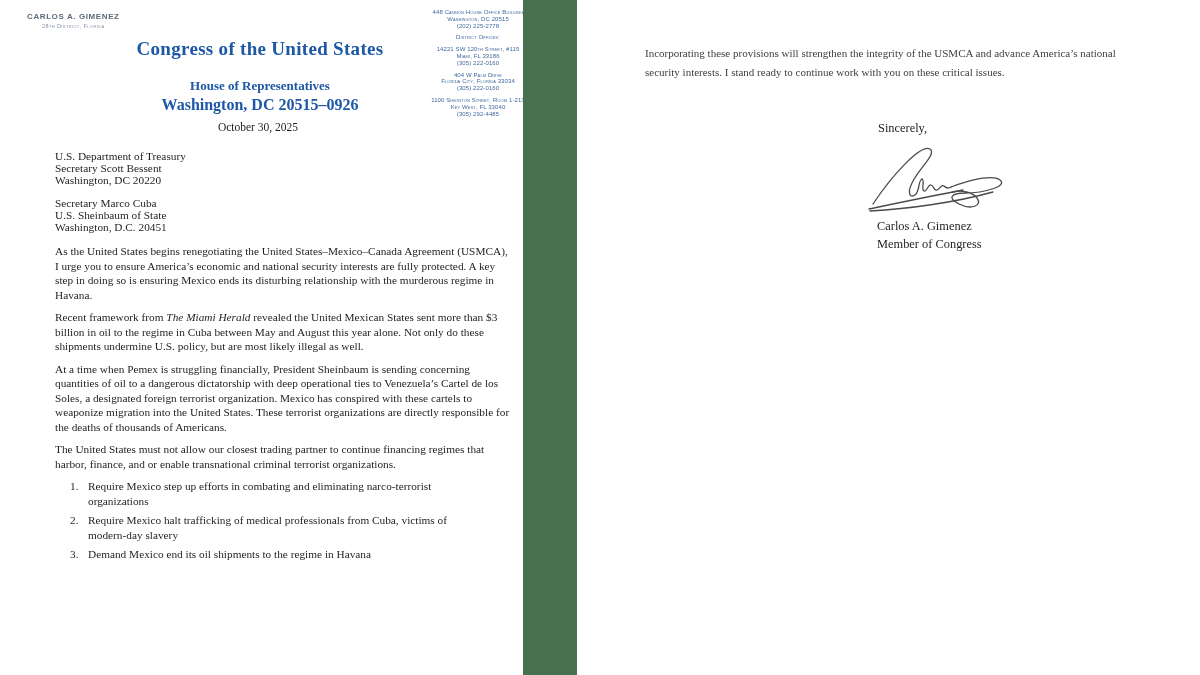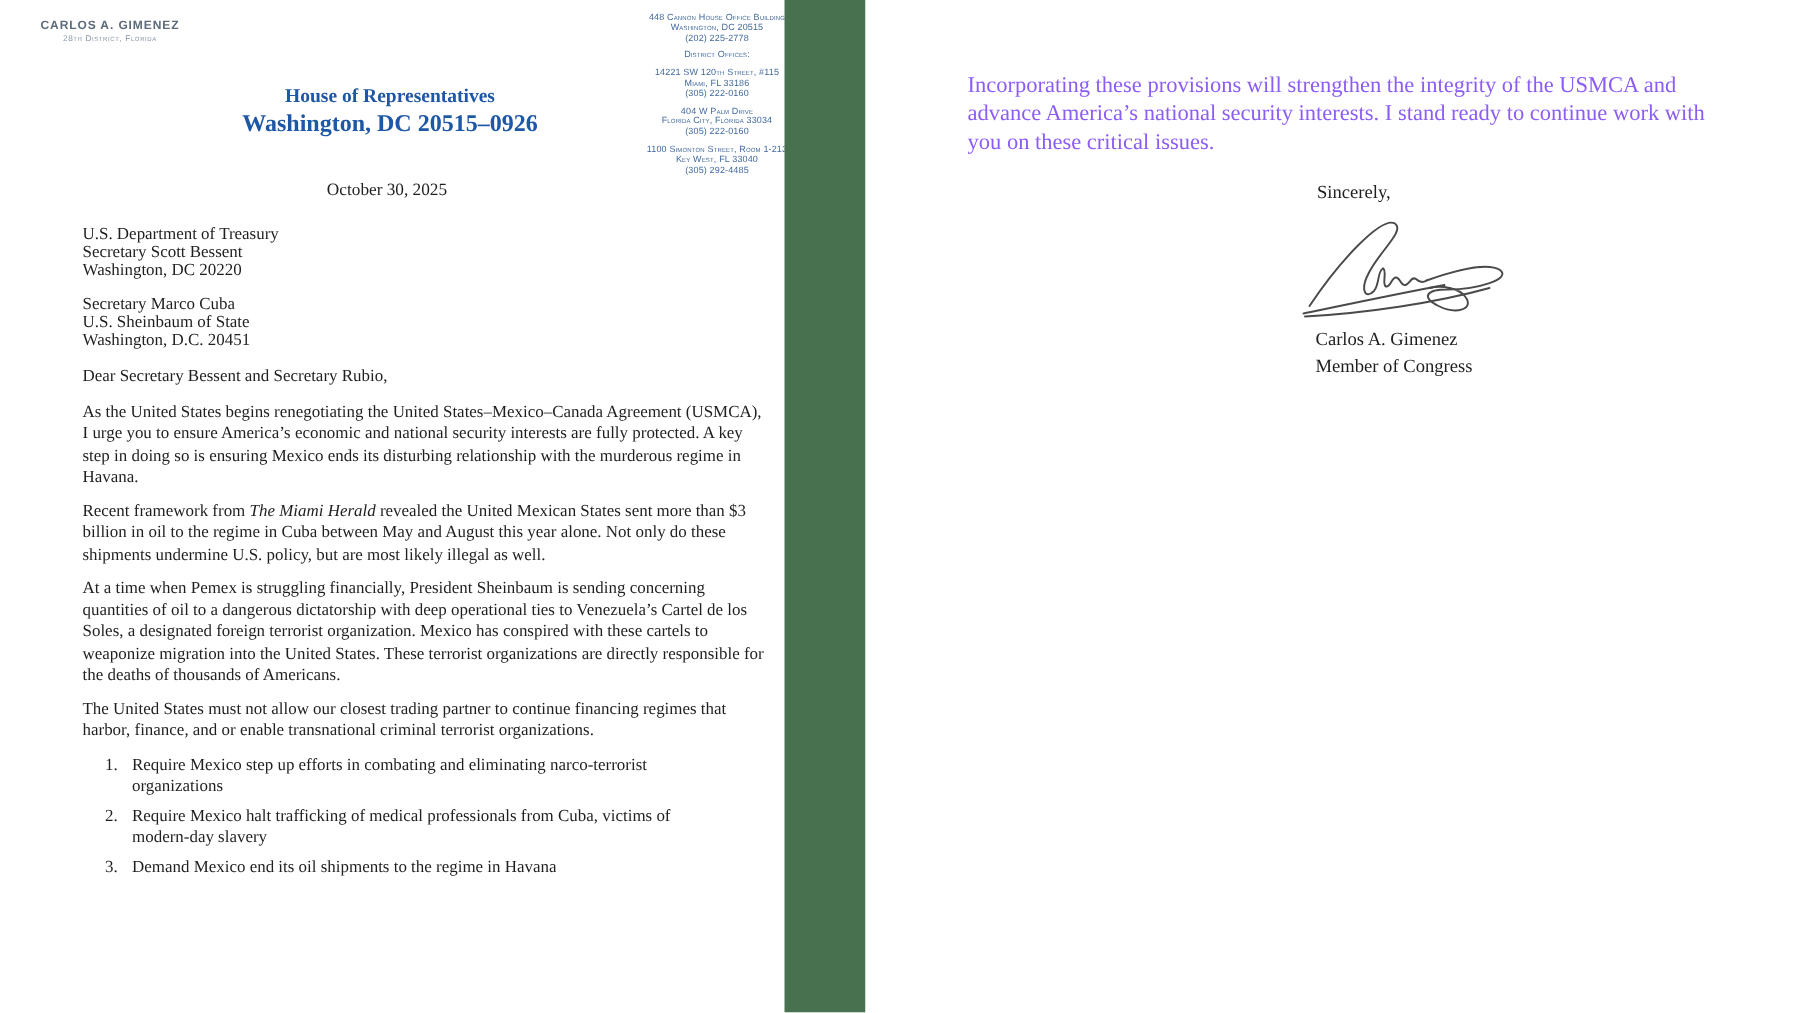--- a/index.html
+++ b/index.html
@@ -63,41 +63,42 @@
   .salutation { margin-bottom: 9px; }
   .para { margin: 0 0 8px 0; }
   .num-list { margin-top: 6px; }
   .num-item { display: flex; margin-bottom: 5px; }
   .num-marker { width: 18px; margin-left: 15px; flex: none; }
   .num-text { flex: 1; padding-right: 40px; }
 
   
   .right-col {
     position: absolute; left: 68px; top: 33px; width: 492px;
-    font-size: 15px; line-height: 19px; color: #8b5cf6;
+    font-size: 11px; line-height: 19px; color: #404040;
   }
   .closing    { position: absolute; left: 301px; top: 121px; font-size: 12.4px; color: #1f1f1f; }
   .signature  { position: absolute; left: 288px; top: 140px; width: 160px; height: 78px; }
   .signature svg { width: 100%; height: 100%; }
   .sig-name   { position: absolute; left: 300px; top: 219px; font-size: 12.4px; color: #1f1f1f; }
   .sig-title  { position: absolute; left: 300px; top: 237px; font-size: 12.4px; color: #1f1f1f; }
 </style>
 </head>
 <body>
 
 <div id="stage">
 
   <div id="page-left" class="page">
 
     <div class="sender">
       <div class="sender-name">CARLOS A. GIMENEZ</div>
       <div class="sender-district">28th District, Florida</div>
     </div>
 
     <div class="masthead">
+      <div class="masthead-1">Congress of the United States</div>
       <div class="masthead-2">House of Representatives</div>
       <div class="masthead-3">Washington, DC 20515–0926</div>
     </div>
 
     <div class="offices">
       <div class="office-group">
         <div>448 Cannon House Office Building</div>
         <div>Washington, DC 20515</div>
         <div>(202) 225-2778</div>
       </div>
@@ -126,21 +127,20 @@
         <div>U.S. Department of Treasury</div>
         <div>Secretary Scott Bessent</div>
         <div>Washington, DC 20220</div>
       </div>
       <div class="addr">
         <div>Secretary Marco Cuba</div>
         <div>U.S. Sheinbaum of State</div>
         <div>Washington, D.C. 20451</div>
       </div>
 
-      <div class="salutation">Dear Secretary Bessent and Secretary Rubio,</div>
 
       <p class="para">As the United States begins renegotiating the United States–Mexico–Canada Agreement (USMCA), I urge you to ensure America’s economic and national security interests are fully protected. A key step in doing so is ensuring Mexico ends its disturbing relationship with the murderous regime in Havana.</p>
 
       <p class="para"><span>Recent framework from </span><i>The Miami Herald</i><span> revealed the United Mexican States sent more than $3 billion in oil to the regime in Cuba between May and August this year alone. Not only do these shipments undermine U.S. policy, but are most likely illegal as well.</span></p>
 
       <p class="para">At a time when Pemex is struggling financially, President Sheinbaum is sending concerning quantities of oil to a dangerous dictatorship with deep operational ties to Venezuela’s Cartel de los Soles, a designated foreign terrorist organization. Mexico has conspired with these cartels to weaponize migration into the United States. These terrorist organizations are directly responsible for the deaths of thousands of Americans.</p>
 
       <p class="para">The United States must not allow our closest trading partner to continue financing regimes that harbor, finance, and or enable transnational criminal terrorist organizations.</p>
 
 

